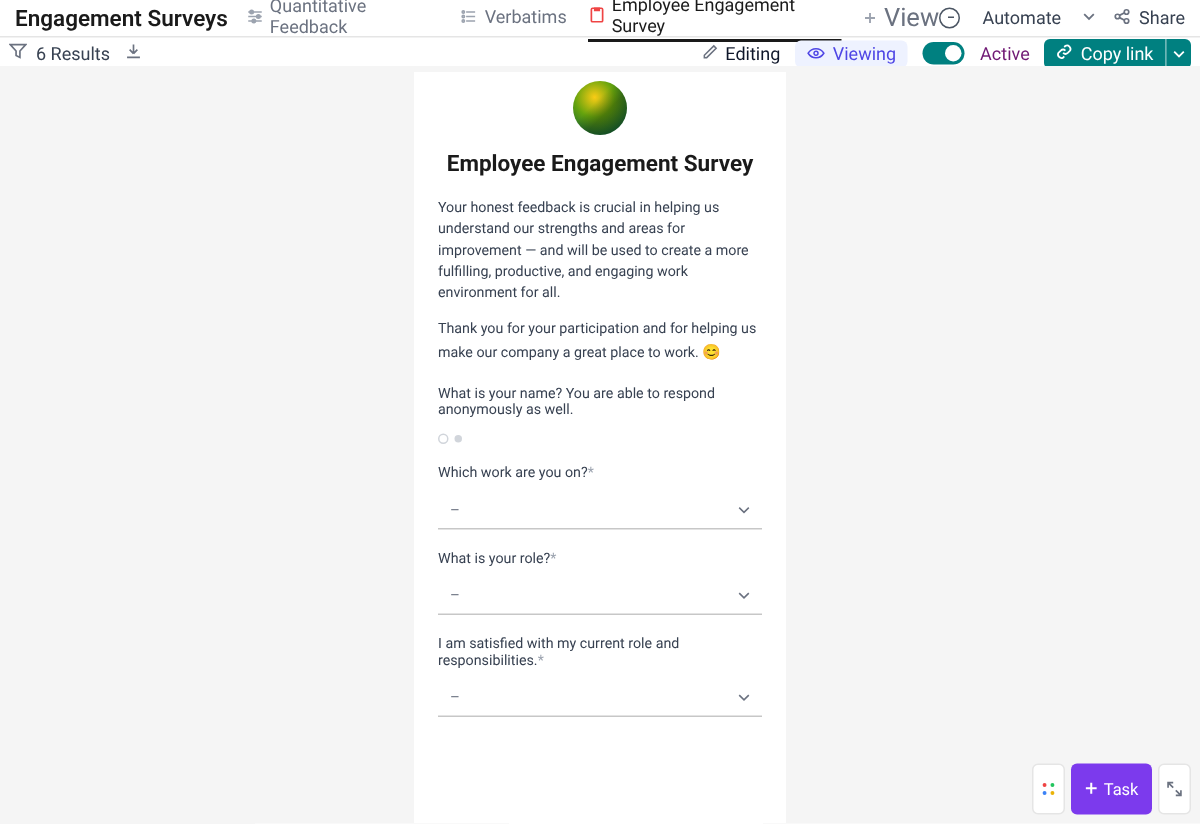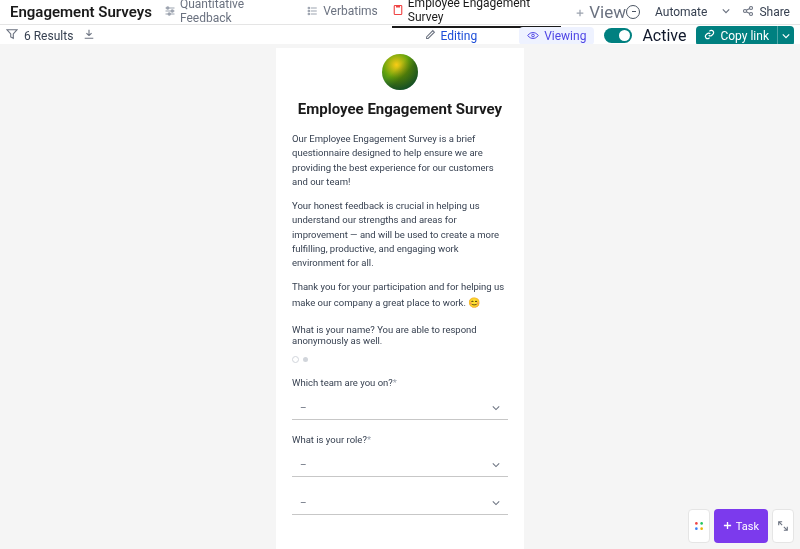--- a/index.html
+++ b/index.html
@@ -84,27 +84,27 @@
   }
   .results-count {
     display:flex; align-items:center; gap:6px;
     font-size:12px; color:#374151;
   }
   .filter-ic { color: var(--text-muted); }
   .dl-ic { margin-left:10px; color: var(--text-muted); cursor:pointer; }
   .sub-right {
     margin-left:auto; display:flex; align-items:center; gap:10px;
   }
-  .mode-btn { display:flex; align-items:center; gap:5px; font-size:12px; color:#1d4ed8; cursor:pointer; }
-  .mode-btn.viewing { background:#eef2ff; border-radius:4px; padding:2px 8px; color:#4f46e5;margin-left:32px; }
+  .mode-btn { display:flex; align-items:center; gap:5px; font-size:12px; color:#0f172a; cursor:pointer; }
+  .mode-btn.viewing { background:#eef2ff; border-radius:4px; padding:2px 8px; color:#4f46e5; }
   .toggle {
     width:28px; height:15px; border-radius:999px; background:var(--accent-teal); position:relative; cursor:pointer;
   }
   .toggle::after { content:""; width:11px; height:11px; border-radius:50%; background:#fff; position:absolute; right:2px; top:2px; }
-  .active-label { font-size:16px; color:#0f172a; }
+  .active-label { font-size:12px; color:#701a75; }
   .copy-link-btn {
     display:flex; align-items:center; gap:5px;
     background: var(--accent-teal); color:#fff;
     border-radius:4px 0 0 4px; padding:3px 8px; font-size:12px; cursor:pointer;
   }
   .copy-split {
     background: var(--accent-teal); color:#fff;
     border-radius:0 4px 4px 0; padding:3px 4px; display:flex; align-items:center; cursor:pointer;
     border-left:1px solid rgba(255,255,255,0.3);
   }
@@ -305,39 +305,38 @@
     </div>
   </div>
 </div>
 
 <div class="main">
   <div class="form-card">
     <div class="avatar"></div>
     <div class="form-title">Employee Engagement Survey</div>
 
     <div class="intro">
-      <p>Our Employee Engagement Survey is a brief questionnaire designed to help ensure we are providing the best experience for our customers and our team!</p>
       <p>Your honest feedback is crucial in helping us understand our strengths and areas for improvement — and will be used to create a more fulfilling, productive, and engaging work environment for all.</p>
       <p>
         <span>Thank you for your participation and for helping us make our company a great place to work.</span>
         <span class="emoji">😊</span>
       </p>
     </div>
 
     <div class="question">
       <div class="qlabel">What is your name? You are able to respond anonymously as well.</div>
       <div class="placeholder-dots">
         <span class="ph-circle"></span>
         <span style="width:5px;height:5px;border-radius:50%;background:#d1d5db;"></span>
       </div>
     </div>
 
     <div class="question">
       <div class="qlabel">
-        <span>Which team are you on?</span><span class="req">*</span>
+        <span>Which work are you on?</span><span class="req">*</span>
       </div>
       <div class="dropdown">
         <span class="dash">–</span>
         <span>
           <svg viewBox="0 0 10 6" width="8" height="6" stroke="#6b7280" stroke-width="1.3" fill="none">
               <path d="M1 1l4 4 4-4"></path>
             </svg>
         </span>
       </div>
     </div>
@@ -350,20 +349,23 @@
         <span class="dash">–</span>
         <span>
           <svg viewBox="0 0 10 6" width="8" height="6" stroke="#6b7280" stroke-width="1.3" fill="none">
               <path d="M1 1l4 4 4-4"></path>
             </svg>
         </span>
       </div>
     </div>
 
     <div class="question">
+      <div class="qlabel">
+        <span>I am satisfied with my current role and responsibilities.</span><span class="req">*</span>
+      </div>
       <div class="dropdown">
         <span class="dash">–</span>
         <span>
           <svg viewBox="0 0 10 6" width="8" height="6" stroke="#6b7280" stroke-width="1.3" fill="none">
               <path d="M1 1l4 4 4-4"></path>
             </svg>
         </span>
       </div>
     </div>
 

